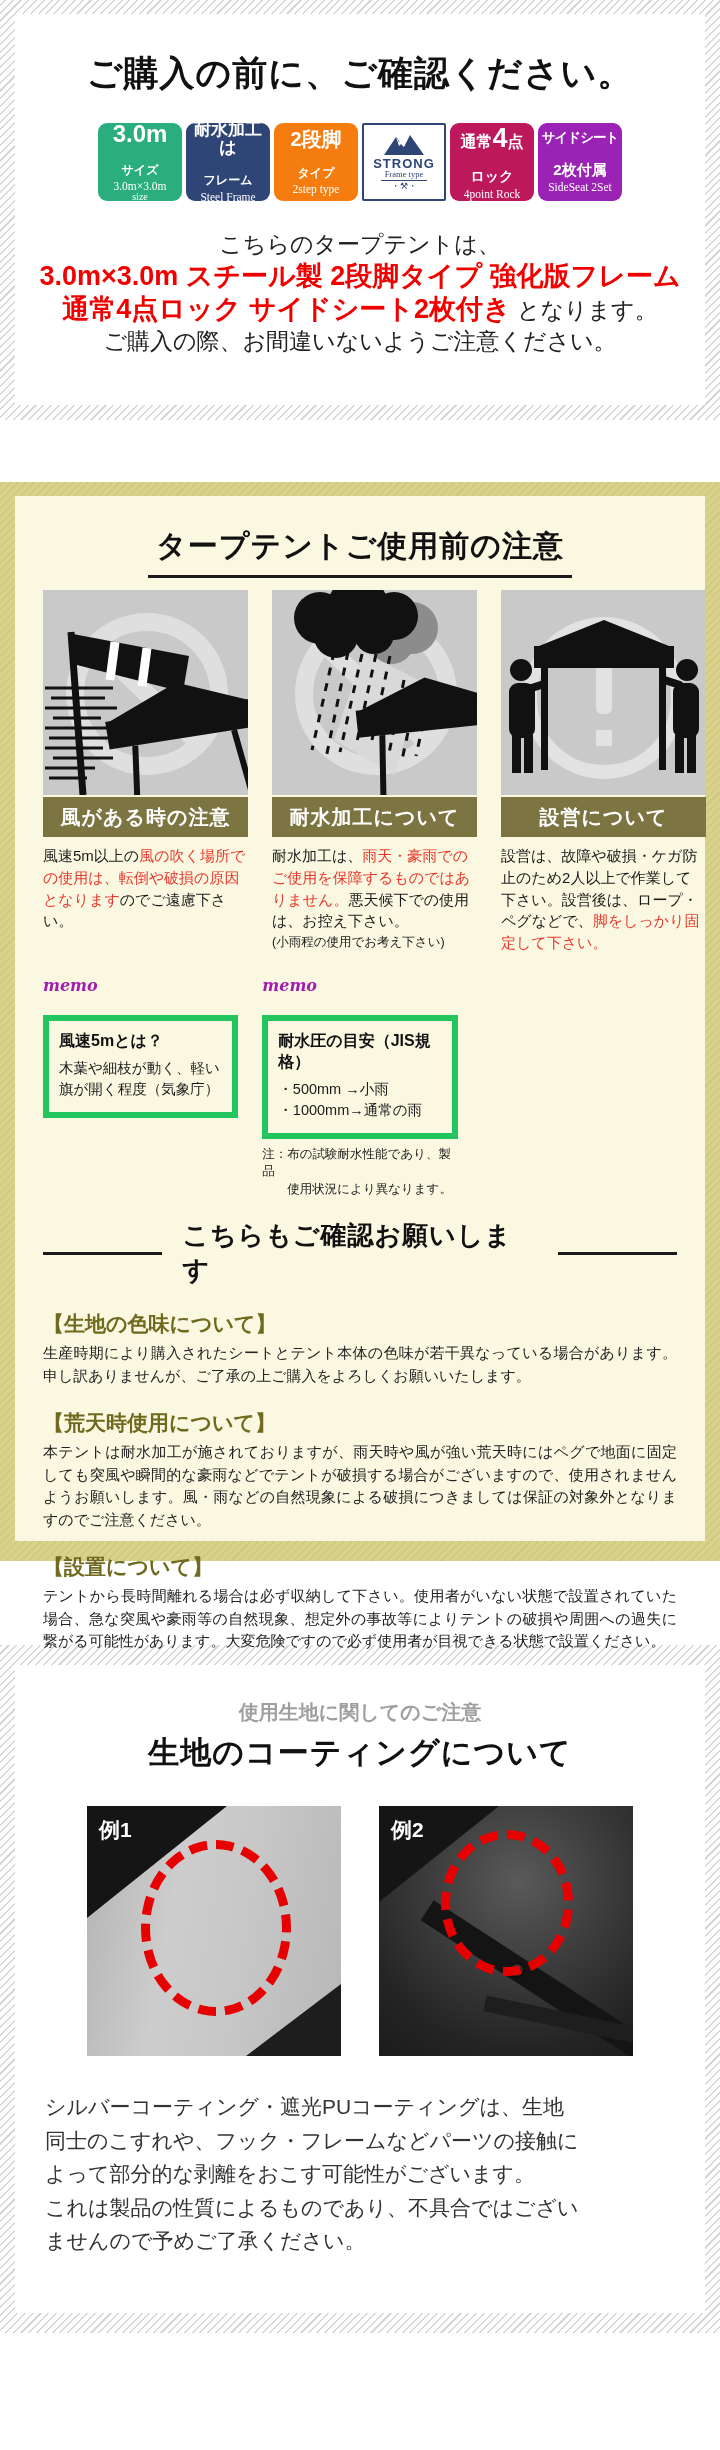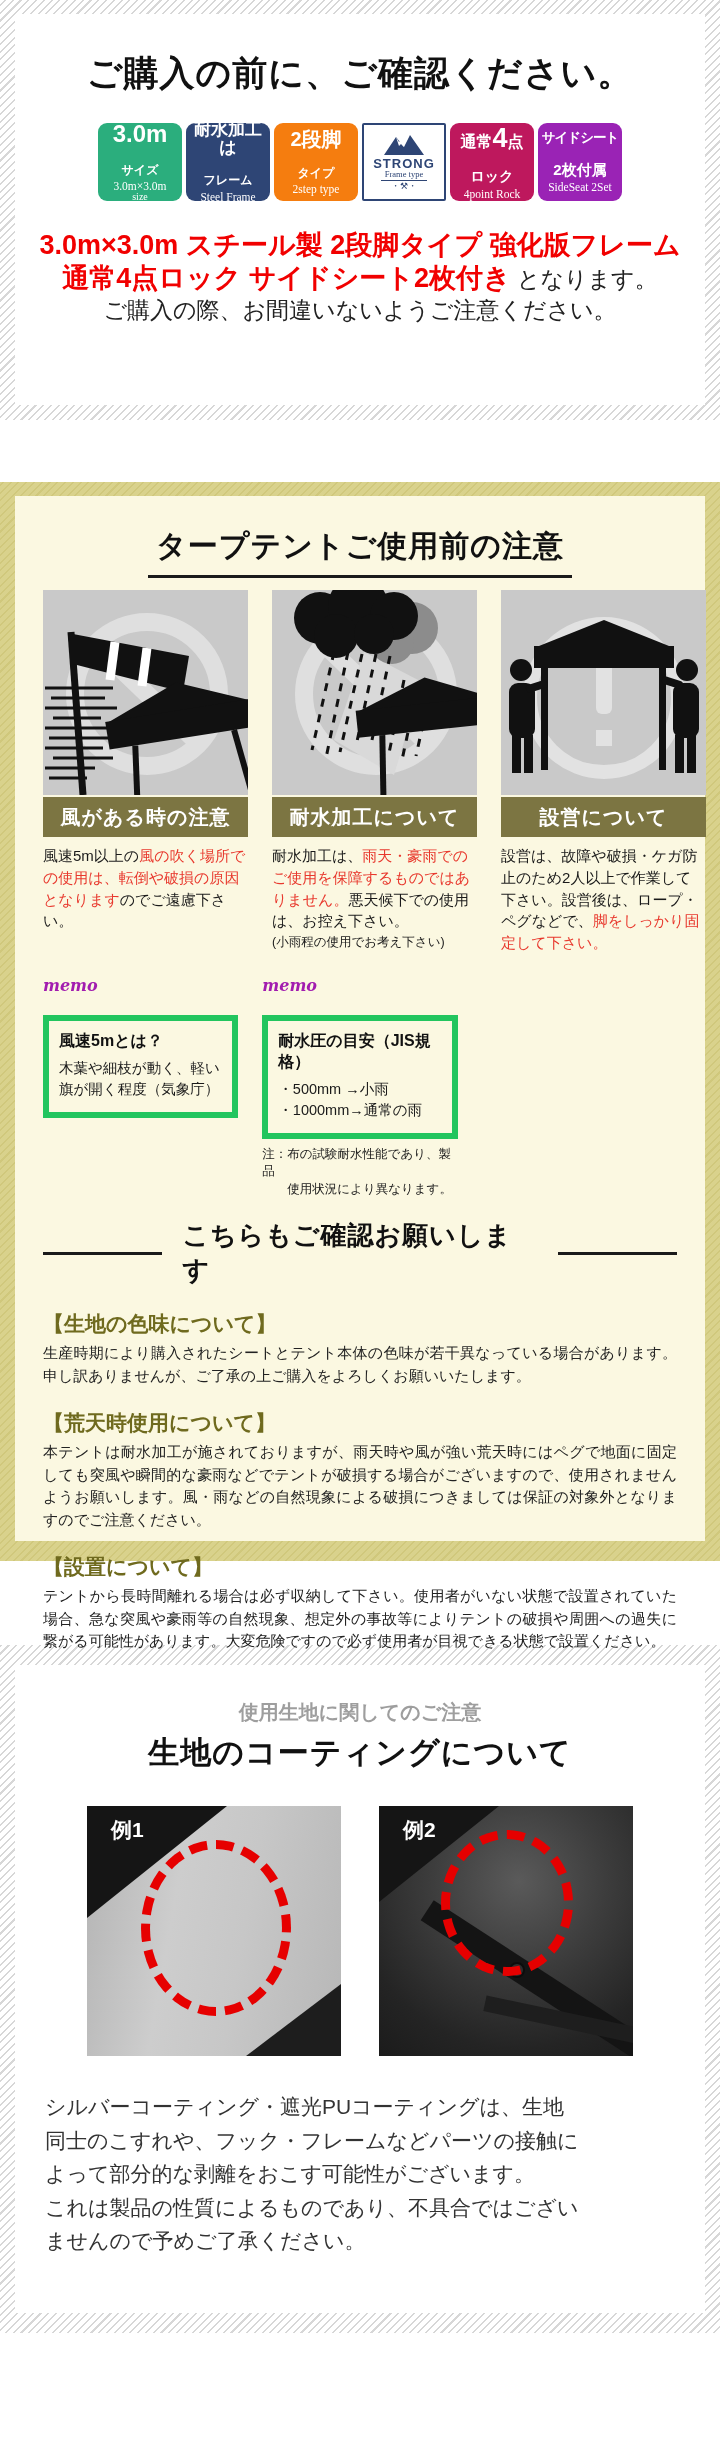--- a/index.html
+++ b/index.html
@@ -68,21 +68,21 @@
   .band3 { height:688px; padding:20px 15px; }
   .band3 .whitebox { background:#ffffff; height:648px; padding-top:34px; }
   .sub-title { text-align:center; font-size:20px; font-weight:800; color:#9e9e9e; }
   .coat-title { text-align:center; font-size:31px; font-weight:900; color:#111; margin-top:6px; letter-spacing:1px; }
   .photo-row { display:flex; justify-content:center; gap:38px; margin-top:32px; }
   .photo { width:254px; height:250px; position:relative; overflow:hidden; }
   .photo1 { background:linear-gradient(100deg,#b3b3b3,#cdcdcd 35%,#c7c7c7 60%,#b7b7b7); }
   .photo2 { background:radial-gradient(circle at 55% 30%,#5a5a5a 0%,#3c3c3c 40%,#242424 75%,#1b1b1b 100%); }
   .corner-tl { position:absolute; top:0; left:0; width:140px; height:112px; background:#151515; clip-path:polygon(0 0,100% 0,0 100%); }
   .photo2 .corner-tl { width:120px; height:96px; }
-  .ex-label { position:absolute; top:10px; left:24px; color:#fff; font-size:21px; font-weight:700; }
+  .ex-label { position:absolute; top:10px; left:12px; color:#fff; font-size:21px; font-weight:700; }
   .corner-br { position:absolute; bottom:0; right:0; width:95px; height:72px; background:#1d1d1d; clip-path:polygon(100% 0,100% 100%,0 100%); }
   .dash-circle { position:absolute; border:9px dashed #e60000; border-radius:50%; }
   .photo1 .dash-circle { width:150px; height:176px; left:54px; top:34px; }
   .photo2 .dash-circle { width:132px; height:146px; left:62px; top:24px; }
   .frame-bar { position:absolute; width:300px; height:24px; background:#141414; right:-70px; bottom:52px; transform:rotate(33deg); }
   .frame-bar2 { position:absolute; width:180px; height:16px; background:#1e1e1e; right:-30px; bottom:26px; transform:rotate(12deg); }
   .joint { position:absolute; width:16px; height:16px; border-radius:50%; background:#2e2e2e; right:108px; bottom:78px; border:2px solid #0c0c0c; }
   .coat-body { margin:34px 30px 0; font-size:21px; line-height:1.6; color:#333; white-space:pre-line; }
 
   .gap1 { height:62px; } .gap2 { height:84px; } .gap3 { height:117px; }
@@ -126,20 +126,21 @@
         <span class="b3">4point Rock</span>
       </div>
       <div class="badge badge-purple">
         <span class="b1s">サイドシート</span>
         <span class="b2">2枚付属</span>
         <span class="b3">SideSeat 2Set</span>
       </div>
     </div>
 
     <div class="intro">
+      <div class="in-black">こちらのタープテントは、</div>
       <div class="in-red">3.0m×3.0m スチール製 2段脚タイプ 強化版フレーム</div>
       <div class="in-red"><span>通常4点ロック サイドシート2枚付き</span><span class="tail"> となります。</span></div>
       <div class="in-black">ご購入の際、お間違いないようご注意ください。</div>
     </div>
   </div>
 </div>
 
 <div class="gap1"></div>
 
 <div class="band2 olive">

